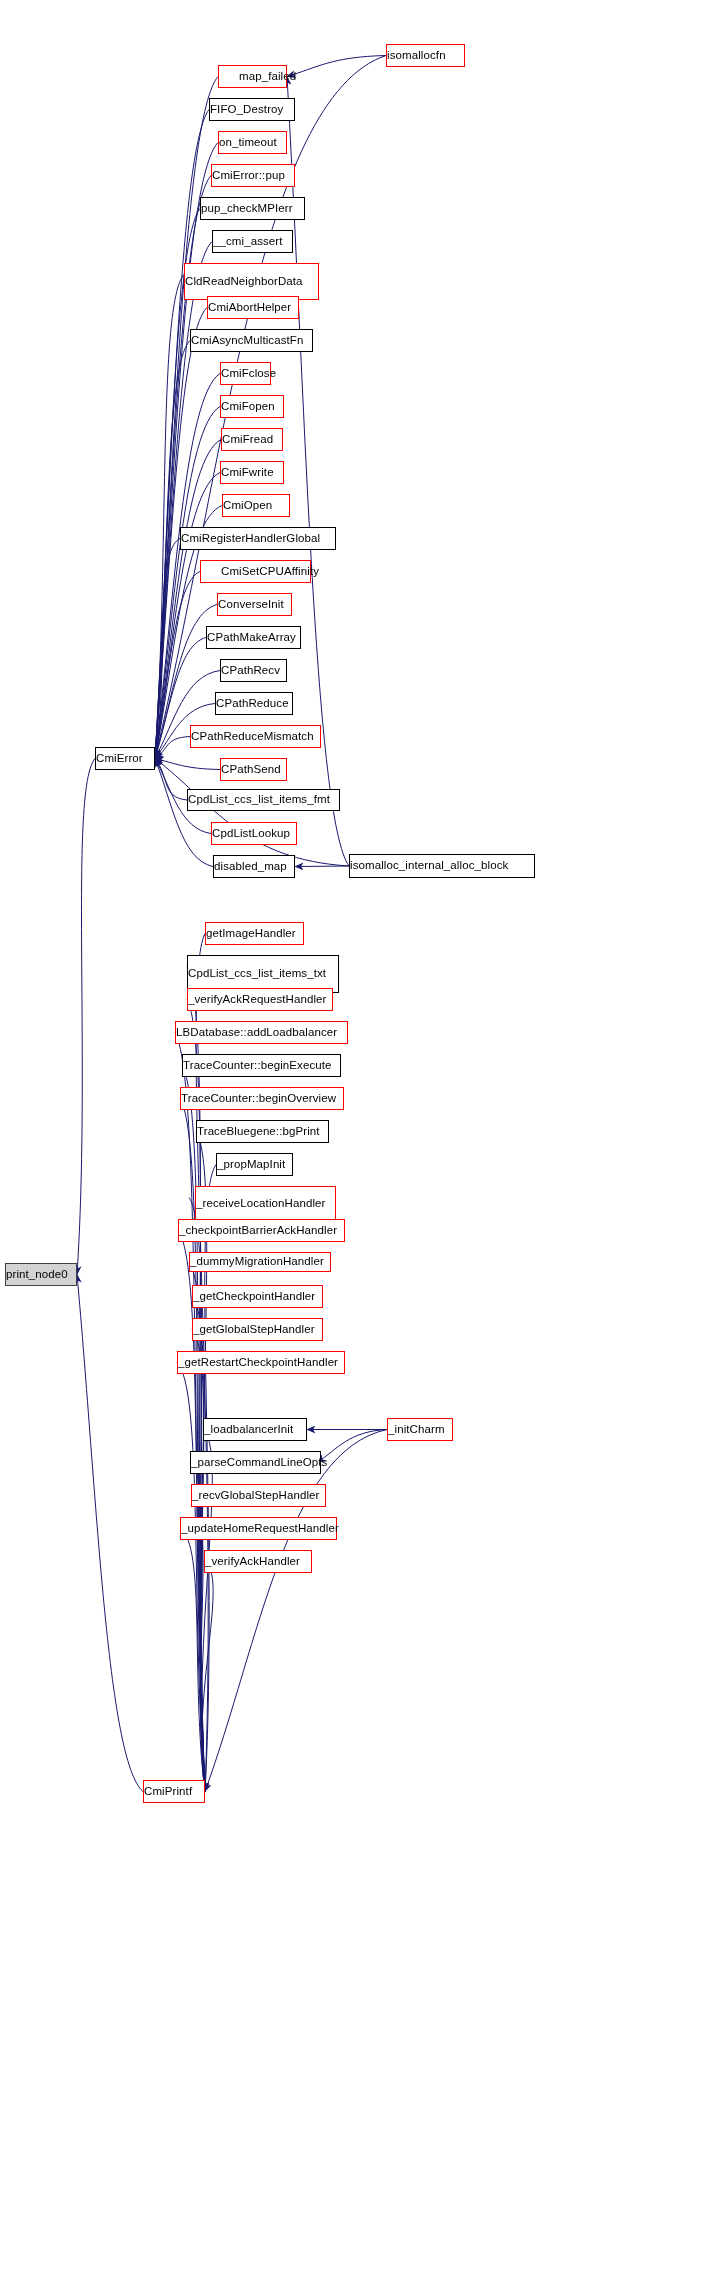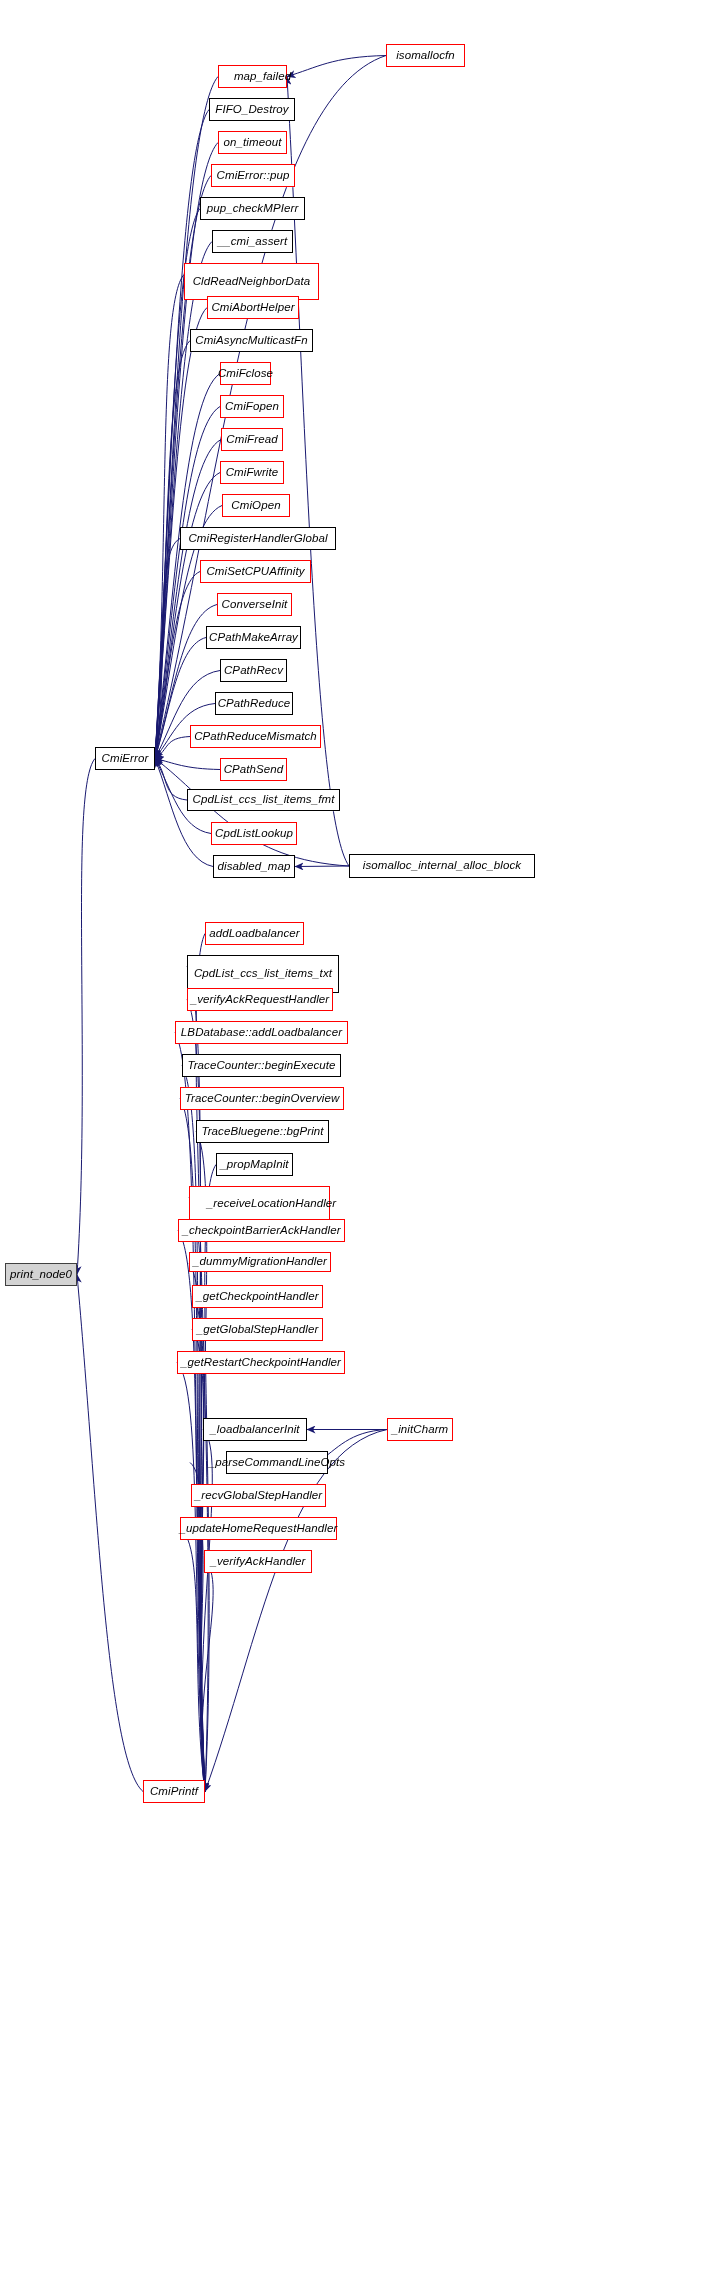--- a/index.html
+++ b/index.html
@@ -28,25 +28,24 @@
   .node {
     position: absolute;
     box-sizing: border-box;
     border: 1px solid #000000;
     background: #ffffff;
     color: #000000;
     font-size: 11.5px;
     line-height: 1;
     display: flex;
     align-items: center;
-    justify-content: center;
+    justify-content: flex-start;
     white-space: nowrap;
     letter-spacing: 0.1px;
     z-index: 5;
-    font-style: italic;
   }
   .node.red {
     border-color: #ff0000;
   }
   .node.root {
     background: #d3d3d3;
     border-color: #404040;
   }
 </style>
 </head>
@@ -155,21 +154,21 @@
     </div>
     <div class="node red" style="left: 220px; top: 461px; width: 64px; height: 23px;">
       <span>CmiFwrite</span>
     </div>
     <div class="node red" style="left: 222px; top: 494px; width: 68px; height: 23px;">
       <span>CmiOpen</span>
     </div>
     <div class="node" style="left: 180px; top: 527px; width: 156px; height: 23px;">
       <span>CmiRegisterHandlerGlobal</span>
     </div>
-    <div class="node red" style="left: 200px; top: 560px; width: 111px; height: 23px;">
+    <div class="node red" style="left: 200px; top: 560px; width: 111px; height: 23px; padding-left: 20px;">
       <span>CmiSetCPUAffinity</span>
     </div>
     <div class="node red" style="left: 217px; top: 593px; width: 75px; height: 23px;">
       <span>ConverseInit</span>
     </div>
     <div class="node" style="left: 206px; top: 626px; width: 95px; height: 23px;">
       <span>CPathMakeArray</span>
     </div>
     <div class="node" style="left: 220px; top: 659px; width: 67px; height: 23px;">
       <span>CPathRecv</span>
@@ -189,21 +188,21 @@
     <div class="node red" style="left: 211px; top: 822px; width: 86px; height: 23px;">
       <span>CpdListLookup</span>
     </div>
     <div class="node" style="left: 213px; top: 855px; width: 82px; height: 23px;">
       <span>disabled_map</span>
     </div>
     <div class="node" style="left: 349px; top: 854px; width: 186px; height: 24px;">
       <span>isomalloc_internal_alloc_block</span>
     </div>
     <div class="node red" style="left: 205px; top: 922px; width: 99px; height: 23px;">
-      <span>addLoadbalancer</span>
+      <span>getImageHandler</span>
     </div>
     <div class="node" style="left: 187px; top: 955px; width: 152px; height: 38px;">
       <span>CpdList_ccs_list_items_txt</span>
     </div>
     <div class="node red" style="left: 187px; top: 988px; width: 146px; height: 23px;">
       <span>_verifyAckRequestHandler</span>
     </div>
     <div class="node red" style="left: 175px; top: 1021px; width: 173px; height: 23px;">
       <span>LBDatabase::addLoadbalancer</span>
     </div>
@@ -212,21 +211,21 @@
     </div>
     <div class="node red" style="left: 180px; top: 1087px; width: 164px; height: 23px;">
       <span>TraceCounter::beginOverview</span>
     </div>
     <div class="node" style="left: 196px; top: 1120px; width: 133px; height: 23px;">
       <span>TraceBluegene::bgPrint</span>
     </div>
     <div class="node" style="left: 216px; top: 1153px; width: 77px; height: 23px;">
       <span>_propMapInit</span>
     </div>
-    <div class="node red" style="left: 189px; top: 1186px; width: 141px; height: 35px; padding-left: 24px;">
+    <div class="node red" style="left: 195px; top: 1186px; width: 141px; height: 35px;">
       <span>_receiveLocationHandler</span>
     </div>
     <div class="node red" style="left: 178px; top: 1219px; width: 167px; height: 23px;">
       <span>_checkpointBarrierAckHandler</span>
     </div>
     <div class="node red" style="left: 189px; top: 1252px; width: 142px; height: 20px;">
       <span>_dummyMigrationHandler</span>
     </div>
     <div class="node red" style="left: 192px; top: 1285px; width: 131px; height: 23px;">
       <span>_getCheckpointHandler</span>
@@ -236,21 +235,21 @@
     </div>
     <div class="node red" style="left: 177px; top: 1351px; width: 168px; height: 23px;">
       <span>_getRestartCheckpointHandler</span>
     </div>
     <div class="node" style="left: 203px; top: 1418px; width: 104px; height: 23px;">
       <span>_loadbalancerInit</span>
     </div>
     <div class="node red" style="left: 387px; top: 1418px; width: 66px; height: 23px;">
       <span>_initCharm</span>
     </div>
-    <div class="node" style="left: 190px; top: 1451px; width: 102px; height: 23px; margin-left: 36px;">
+    <div class="node" style="left: 190px; top: 1451px; width: 131px; height: 23px;">
       <span>_parseCommandLineOpts</span>
     </div>
     <div class="node red" style="left: 191px; top: 1484px; width: 135px; height: 23px;">
       <span>_recvGlobalStepHandler</span>
     </div>
     <div class="node red" style="left: 180px; top: 1517px; width: 157px; height: 23px;">
       <span>_updateHomeRequestHandler</span>
     </div>
     <div class="node red" style="left: 204px; top: 1550px; width: 108px; height: 23px;">
       <span>_verifyAckHandler</span>

